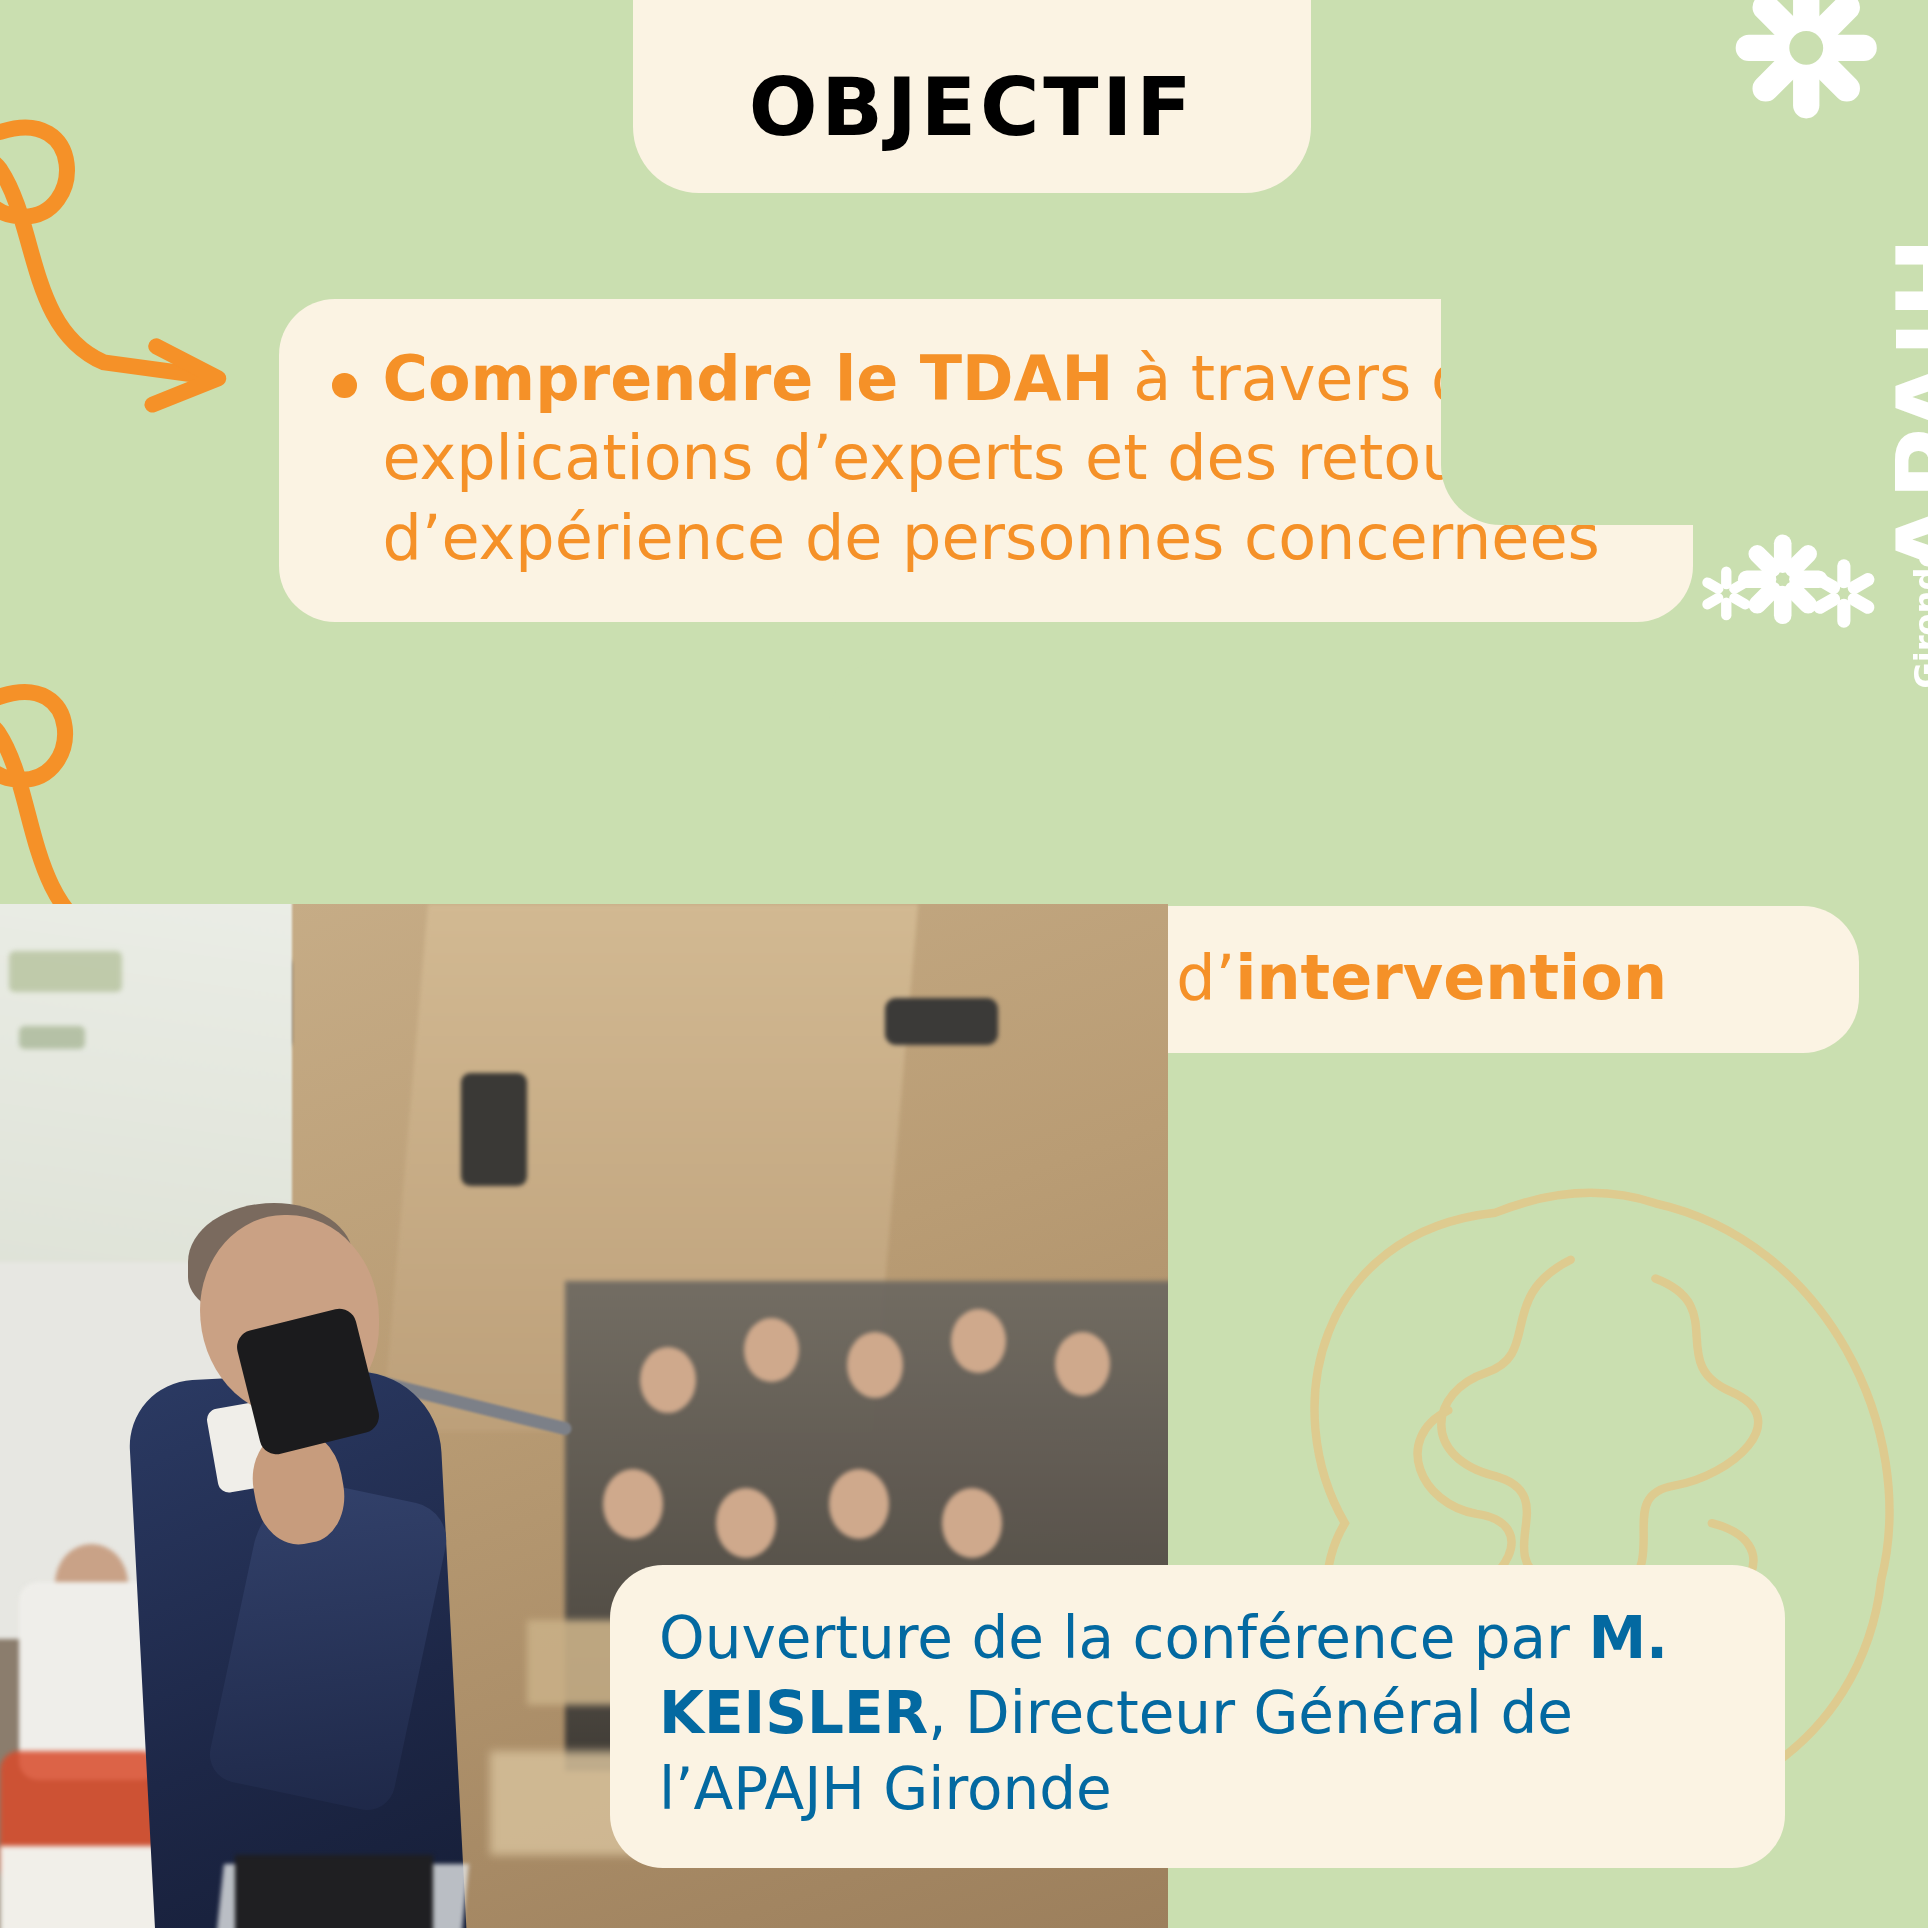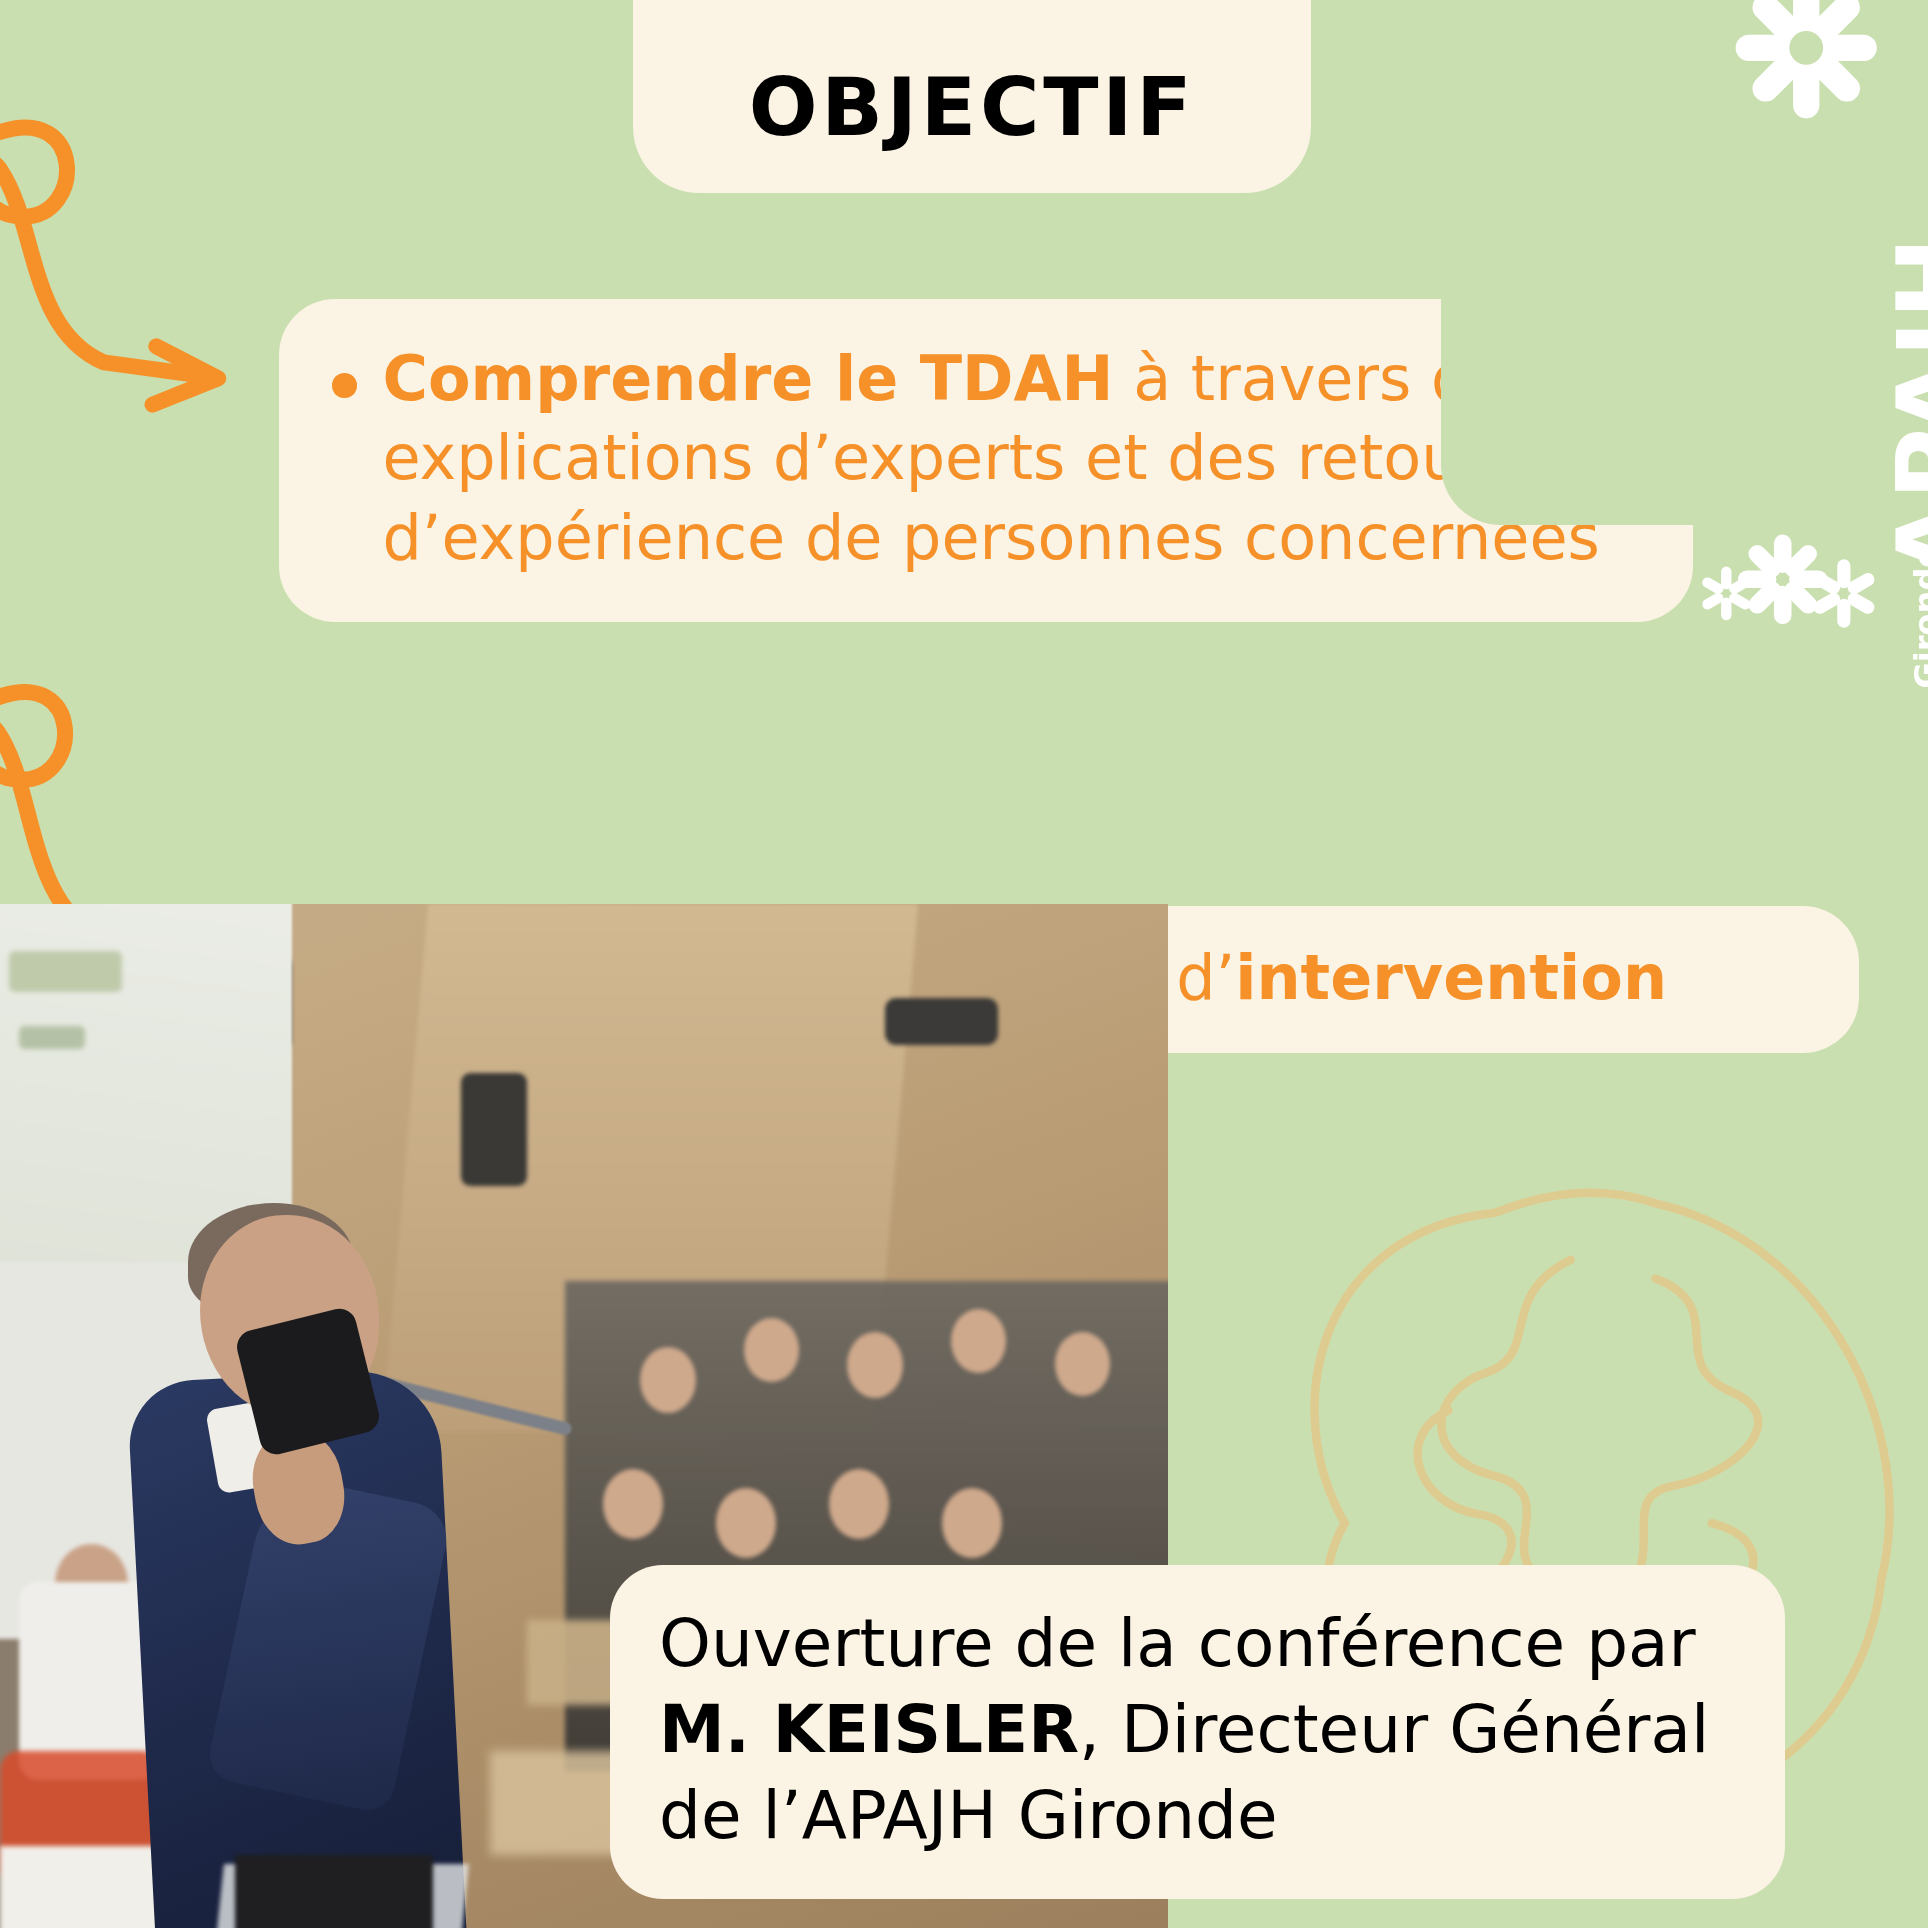--- a/index.html
+++ b/index.html
@@ -280,23 +280,23 @@
     position: absolute;
     left: 610px;
     top: 1565px;
     width: 1175px;
     background: #fbf3e3;
     border-radius: 53px;
     padding: 36px 56px 41px 49px;
     box-sizing: border-box;
   }
   .caption-text {
-    font-size: 66px;
+    font-size: 58px;
     line-height: 1.3;
-    color: #000000;
+    color: #0369a1;
   }
   .caption-text b { font-weight: bold; }
 
   
   .logo {
     position: absolute;
     right: 22.6px;
     top: -9.4px;
     width: 301px;
     height: 791px;

